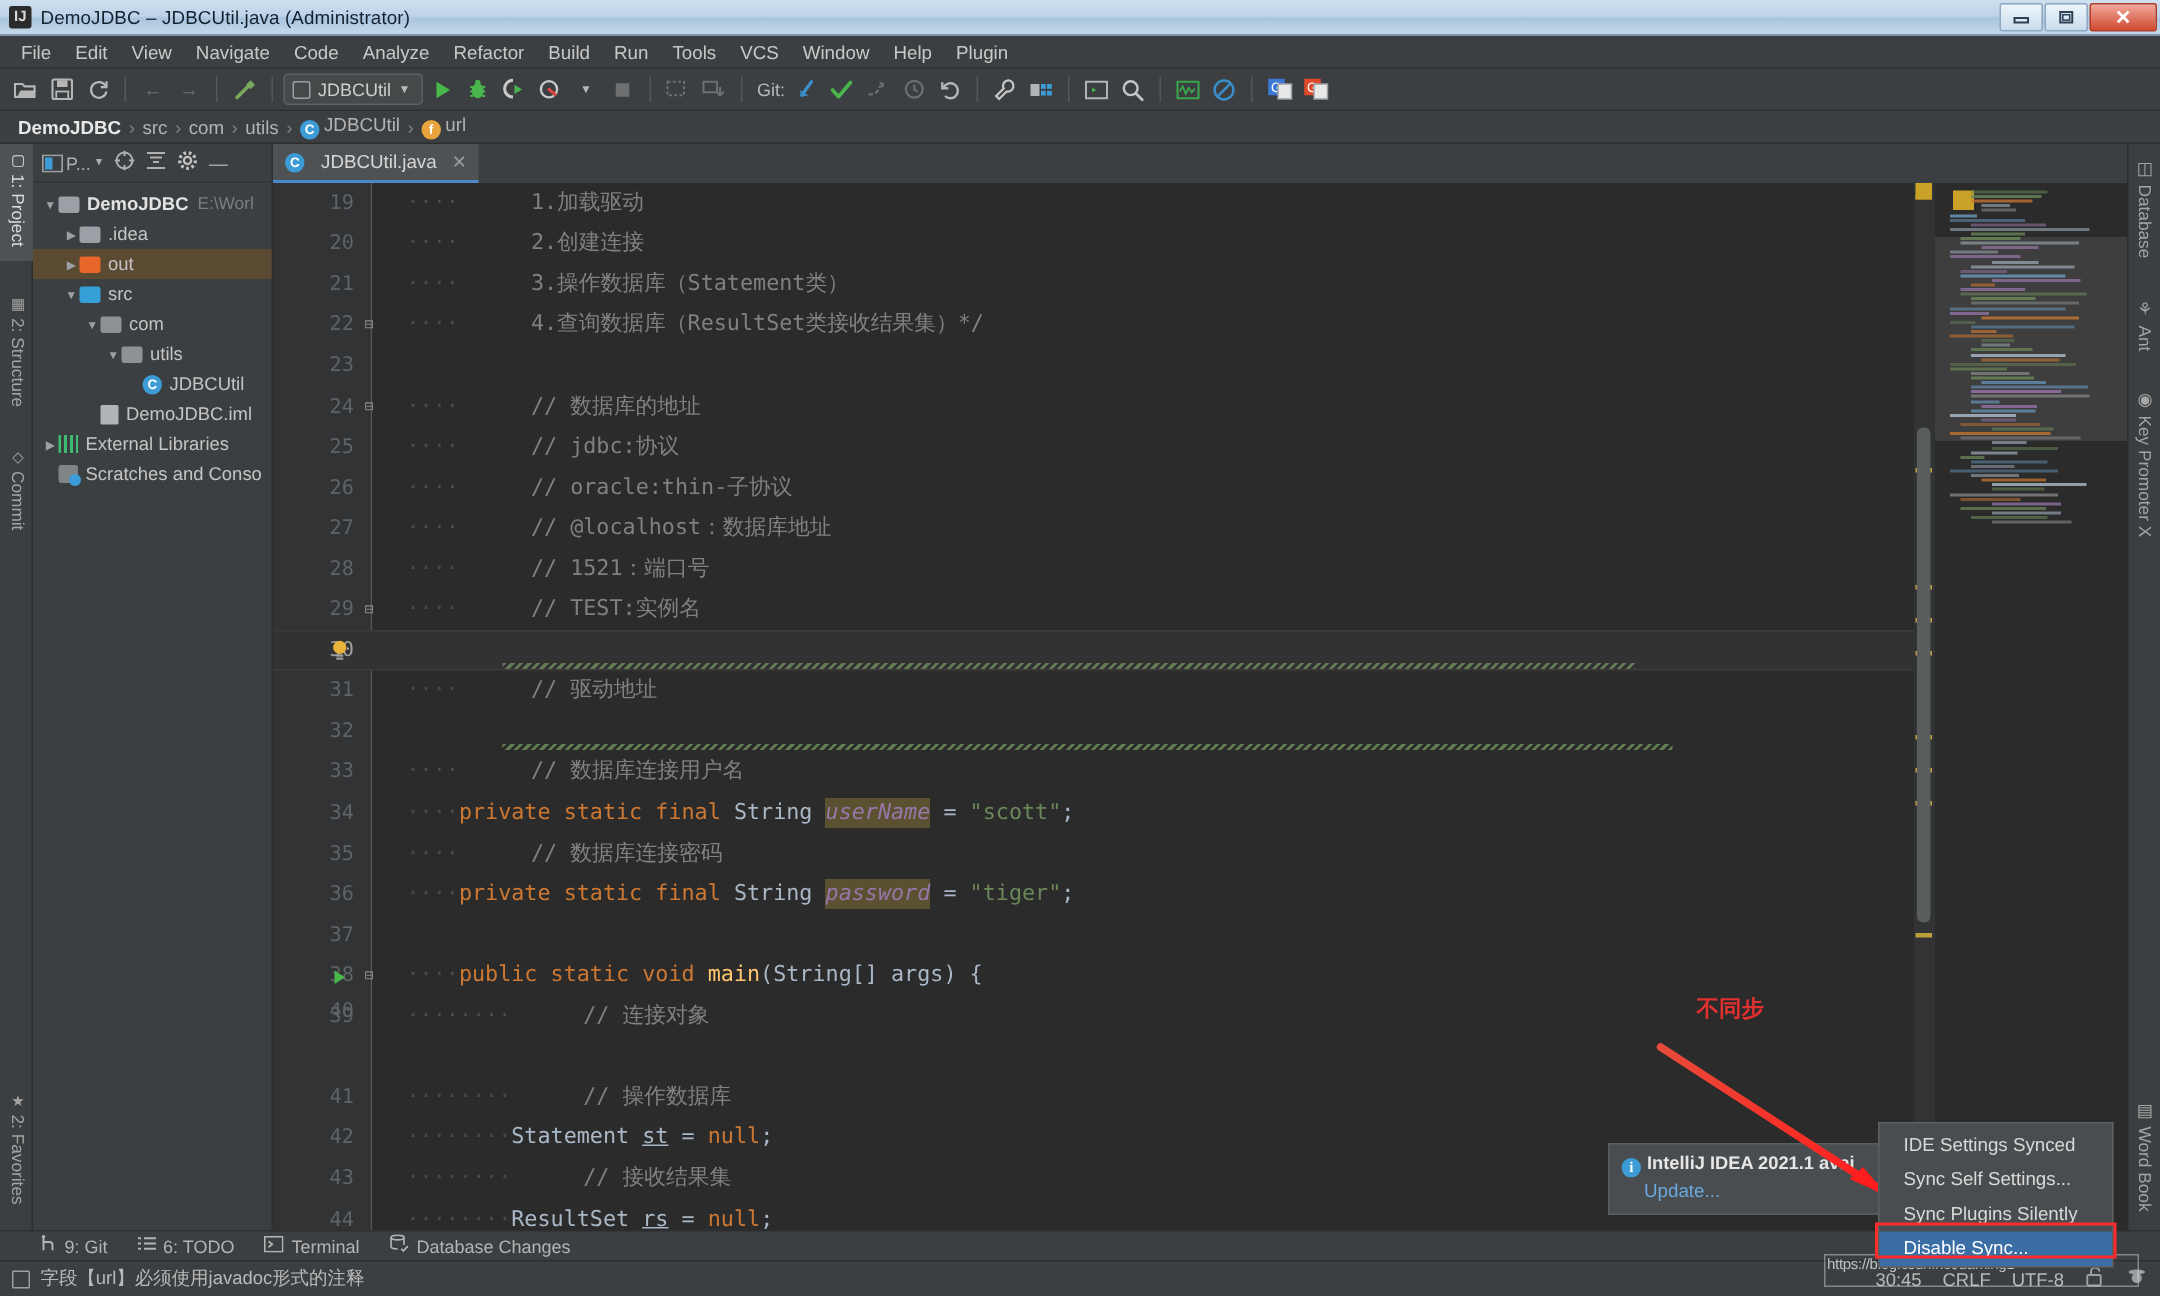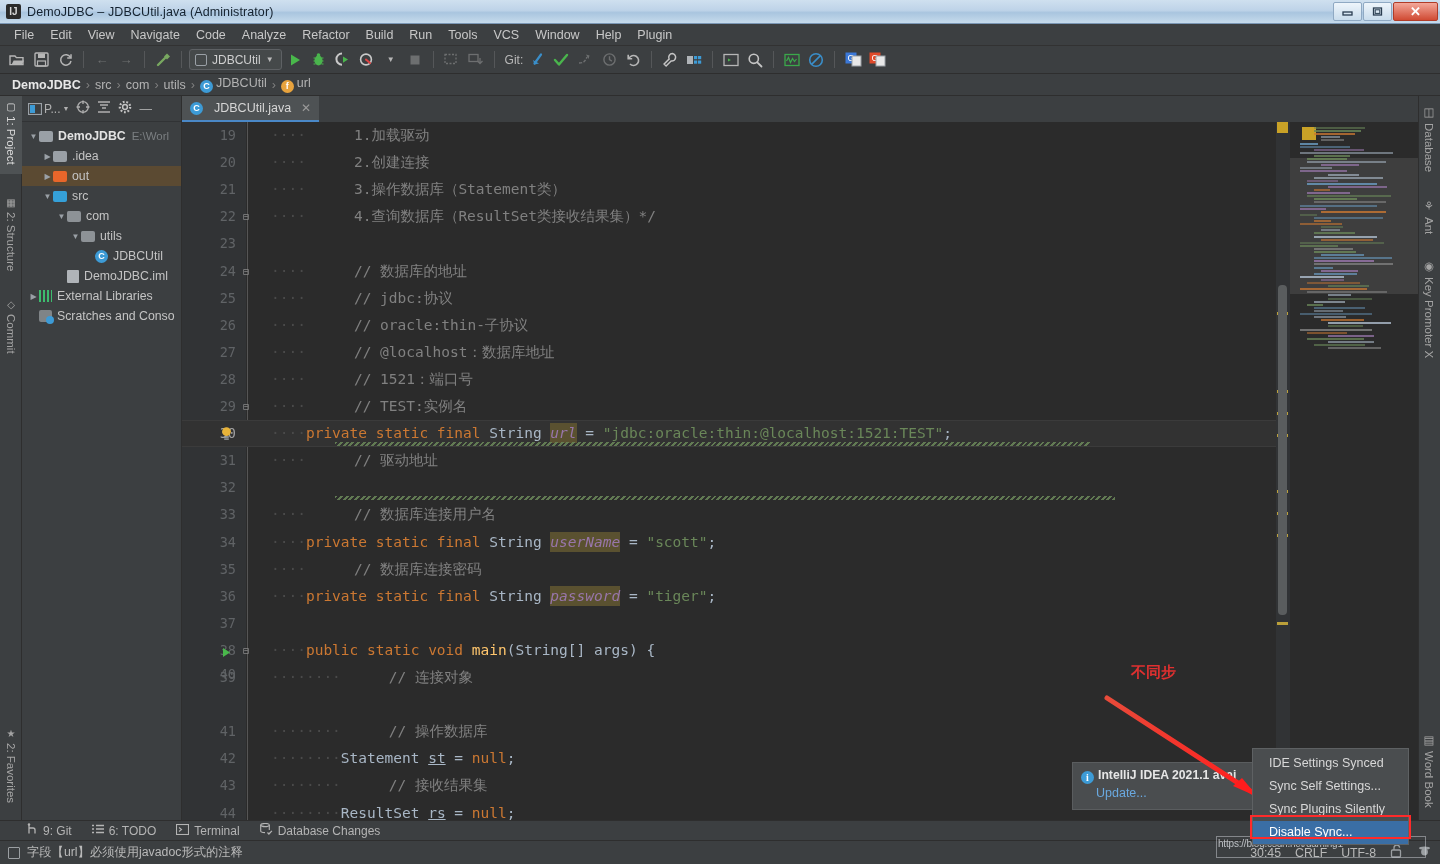--- a/index.html
+++ b/index.html
@@ -583,21 +583,20 @@
         <div class="ln" style="top: 271px; line-height: 27.1px; right: 1054px;">29</div>
         <div class="fold" style="top: 271px; line-height: 27.1px; left: -3px;">⊟</div>
         <div class="row" style="top: 271px; left: 25px;"><span class="ind">····</span><span class="cmt">// TEST:实例名</span></div>
         <div class="caretline" style="top: 298.1px; left: -64px;"></div>
         <div class="ln cur" style="top: 298.1px; line-height: 27.1px; right: 1054px;">30</div>
         <div style="position: absolute; left: -26px; top: 304.1px;"><svg width="13" height="15" viewBox="0 0 13 15">
             <circle cx="6.5" cy="5.6" r="4.4" fill="#e8b339"></circle>
             <rect x="4.2" y="10.2" width="4.6" height="1.6" fill="#9b9fa2"></rect>
             <rect x="4.2" y="12.4" width="4.6" height="1.4" fill="#9b9fa2"></rect>
           </svg></div>
-        <div class="row" style="top: 298.1px; left: 25px;"><span class="ind">····</span><span class="kw">private static final </span><span class="cls">String </span><span class="fld fldhl" style="padding: 2px 0px;">url</span><span class="plain"> = </span><span class="str">"jdbc:oracle:thin:@localhost:1521:TEST"</span><span class="plain">;</span></div>
         <div class="ln" style="top: 325.2px; line-height: 27.1px; right: 1054px;">31</div>
         <div class="row" style="top: 325.2px; left: 25px;"><span class="ind">····</span><span class="cmt">// 驱动地址</span></div>
         <div class="ln" style="top: 352.3px; line-height: 27.1px; right: 1054px;">32</div>
         <div class="ln" style="top: 379.4px; line-height: 27.1px; right: 1054px;">33</div>
         <div class="row" style="top: 379.4px; left: 25px;"><span class="ind">····</span><span class="cmt">// 数据库连接用户名</span></div>
         <div class="ln" style="top: 406.5px; line-height: 27.1px; right: 1054px;">34</div>
         <div class="row" style="top: 406.5px; left: 25px;"><span class="ind">····</span><span class="kw">private static final </span><span class="cls">String </span><span class="fld fldhl" style="padding: 2px 0px;">userName</span><span class="plain"> = </span><span class="str">"scott"</span><span class="plain">;</span></div>
         <div class="ln" style="top: 433.6px; line-height: 27.1px; right: 1054px;">35</div>
         <div class="row" style="top: 433.6px; left: 25px;"><span class="ind">····</span><span class="cmt">// 数据库连接密码</span></div>
         <div class="ln" style="top: 460.7px; line-height: 27.1px; right: 1054px;">36</div>

